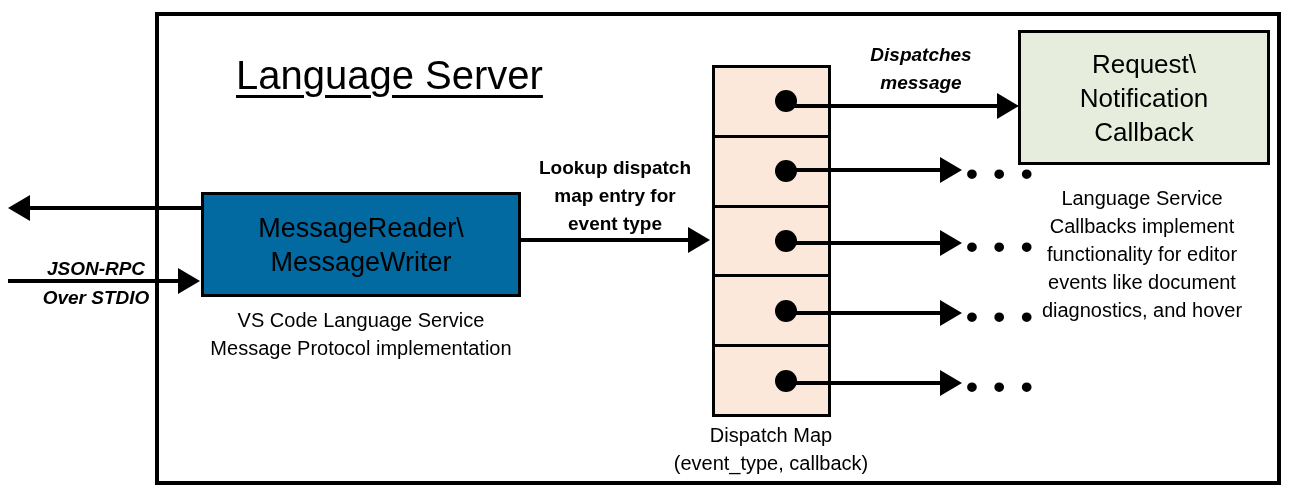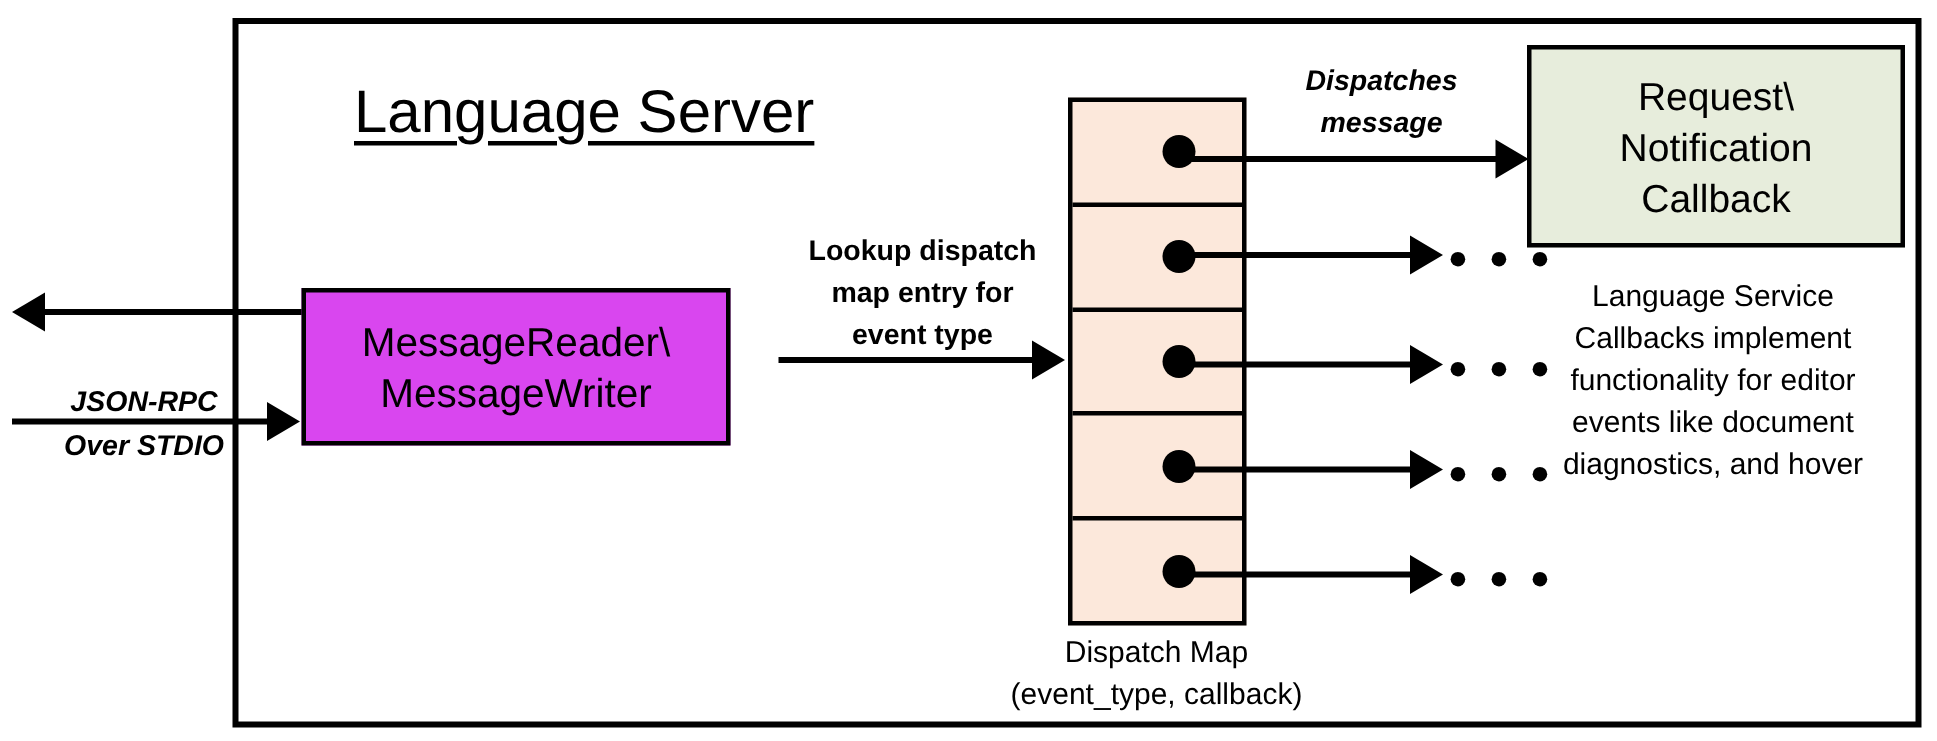--- a/index.html
+++ b/index.html
@@ -39,23 +39,23 @@
     white-space: nowrap;
     text-decoration: underline;
     text-underline-offset: 6px;
     text-decoration-thickness: 3px;
   }
 
   
   #msg-box {
     left: 201px;
     top: 192px;
-    width: 286px;
+    width: 320px;
     height: 105px;
-    background: #d946ef;
+    background: #0369a1;
     border: 3px solid #000000;
     box-sizing: border-box;
     display: flex;
     flex-direction: column;
     align-items: center;
     justify-content: center;
     font-size: 27px;
     line-height: 34px;
     text-align: center;
   }
@@ -215,20 +215,24 @@
 
   <div class="abs" id="jsonrpc-label">
     <div>JSON-RPC</div>
     <div>Over STDIO</div>
   </div>
 
   <div class="abs" id="msg-box">
     <div>MessageReader\</div>
     <div>MessageWriter</div>
   </div>
+  <div class="abs" id="msg-caption">
+    <div>VS Code Language Service</div>
+    <div>Message Protocol implementation</div>
+  </div>
 
   <div class="hline" style="left:519px; top:238px; width:172px;"></div>
   <div class="arrow-r" style="left:688px; top:227px;"></div>
   <div class="abs" id="lookup-label">
     <div>Lookup dispatch</div>
     <div>map entry for</div>
     <div>event type</div>
   </div>
 
   <div class="abs" id="dispatch-map">

